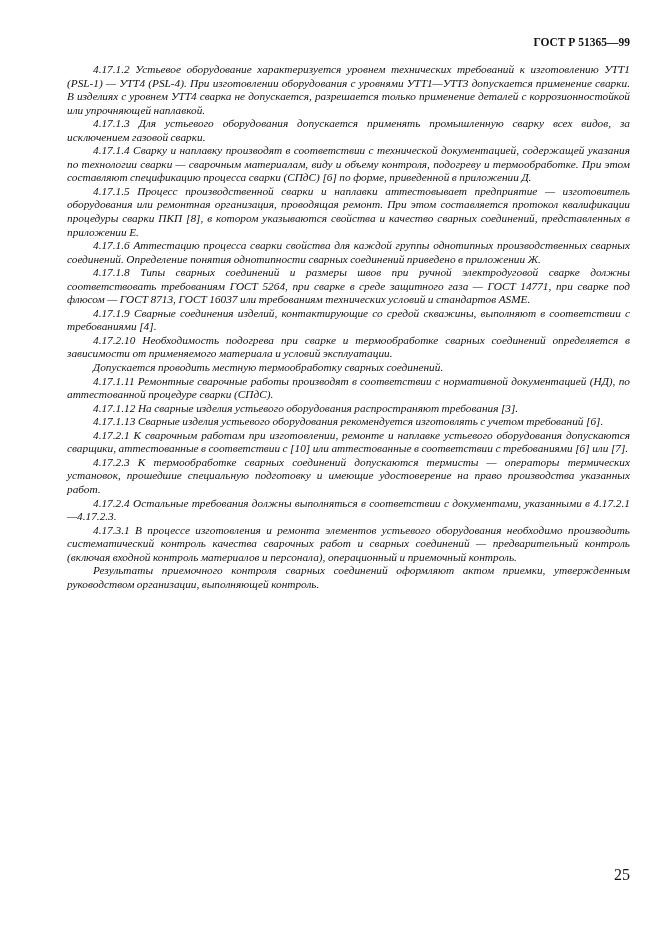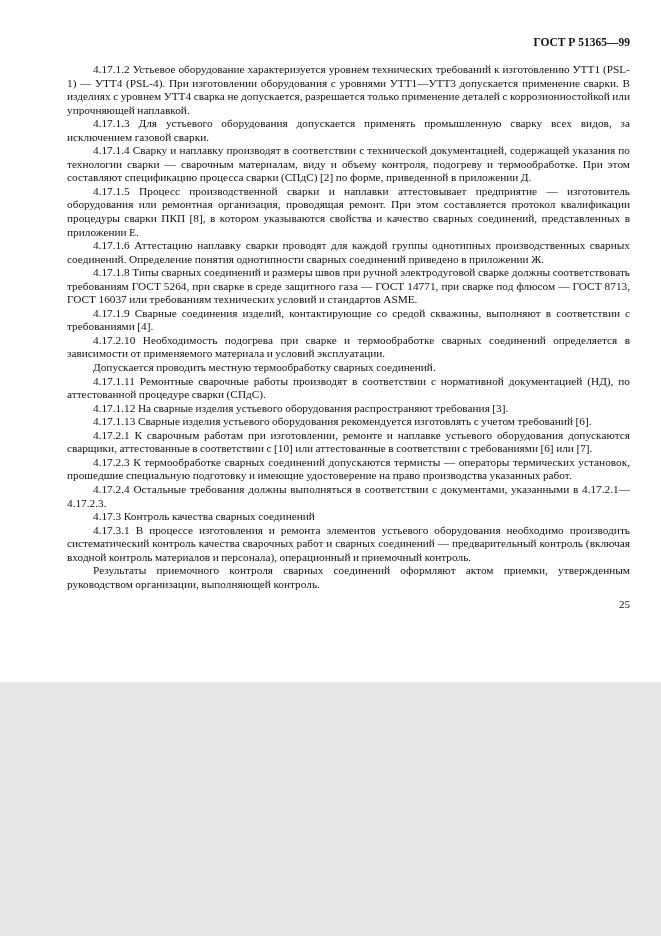--- a/index.html
+++ b/index.html
@@ -3,21 +3,21 @@
 <meta charset="utf-8">
 <style>
   html, body {
     margin: 0;
     padding: 0;
     background: #e8e8e8;
   }
   .page {
     position: relative;
     width: 661px;
-    height: 682px;
+    height: 936px;
     margin: 0 auto;
     background: #ffffff;
     box-sizing: border-box;
     padding: 36px 31px 0 67px;
     font-family: "Liberation Serif", "DejaVu Serif", serif;
     color: #121212;
     overflow: hidden;
   }
   .doc-header {
     text-align: right;
@@ -26,55 +26,55 @@
     line-height: 13px;
     margin-bottom: 14px;
   }
   .doc-body p {
     margin: 0;
     font-size: 11.3px;
     line-height: 13.55px;
     text-align: justify;
     text-indent: 26px;
     word-spacing: -0.3px;
+    font-style: italic;
   }
   .doc-footer {
     position: absolute;
     right: 31px;
-    bottom: 72px;
-    font-size: 11px;
+    bottom: 52px;
+    font-size: 16px;
     text-align: right;
   }
 </style>
 </head>
 <body>
 
 <div class="page">
 
   <div class="doc-header">
     <span>ГОСТ Р 51365—99</span>
   </div>
 
   <div class="doc-body">
     <p>4.17.1.2 Устьевое оборудование характеризуется уровнем технических требований к изготовлению УТТ1 (PSL-1) — УТТ4 (PSL-4). При изготовлении оборудования с уровнями УТТ1—УТТ3 допускается применение сварки. В изделиях с уровнем УТТ4 сварка не допускается, разрешается только применение деталей с коррозионностойкой или упрочняющей наплавкой.</p>
     <p>4.17.1.3 Для устьевого оборудования допускается применять промышленную сварку всех видов, за исключением газовой сварки.</p>
-    <p>4.17.1.4 Сварку и наплавку производят в соответствии с технической документацией, содержащей указания по технологии сварки — сварочным материалам, виду и объему контроля, подогреву и термообработке. При этом составляют спецификацию процесса сварки (СПдС) [2] по форме, приведенной в приложении Д.</p>
+    <p>4.17.1.4 Сварку и наплавку производят в соответствии с технической документацией, содержащей указания по технологии сварки — сварочным материалам, виду и объему контроля, подогреву и термообработке. При этом составляют спецификацию процесса сварки (СПдС) [6] по форме, приведенной в приложении Д.</p>
     <p>4.17.1.5 Процесс производственной сварки и наплавки аттестовывает предприятие — изготовитель оборудования или ремонтная организация, проводящая ремонт. При этом составляется протокол квалификации процедуры сварки ПКП [8], в котором указываются свойства и качество сварных соединений, представленных в приложении Е.</p>
-    <p>4.17.1.6 Аттестацию наплавку сварки проводят для каждой группы однотипных производственных сварных соединений. Определение понятия однотипности сварных соединений приведено в приложении Ж.</p>
+    <p>4.17.1.6 Аттестацию процесса сварки свойства для каждой группы однотипных производственных сварных соединений. Определение понятия однотипности сварных соединений приведено в приложении Ж.</p>
     <p>4.17.1.8 Типы сварных соединений и размеры швов при ручной электродуговой сварке должны соответствовать требованиям ГОСТ 5264, при сварке в среде защитного газа — ГОСТ 14771, при сварке под флюсом — ГОСТ 8713, ГОСТ 16037 или требованиям технических условий и стандартов ASME.</p>
     <p>4.17.1.9 Сварные соединения изделий, контактирующие со средой скважины, выполняют в соответствии с требованиями [4].</p>
     <p>4.17.2.10 Необходимость подогрева при сварке и термообработке сварных соединений определяется в зависимости от применяемого материала и условий эксплуатации.</p>
     <p>Допускается проводить местную термообработку сварных соединений.</p>
     <p>4.17.1.11 Ремонтные сварочные работы производят в соответствии с нормативной документацией (НД), по аттестованной процедуре сварки (СПдС).</p>
     <p>4.17.1.12 На сварные изделия устьевого оборудования распространяют требования [3].</p>
     <p>4.17.1.13 Сварные изделия устьевого оборудования рекомендуется изготовлять с учетом требований [6].</p>
     <p>4.17.2.1 К сварочным работам при изготовлении, ремонте и наплавке устьевого оборудования допускаются сварщики, аттестованные в соответствии с [10] или аттестованные в соответствии с требованиями [6] или [7].</p>
     <p>4.17.2.3 К термообработке сварных соединений допускаются термисты — операторы термических установок, прошедшие специальную подготовку и имеющие удостоверение на право производства указанных работ.</p>
     <p>4.17.2.4 Остальные требования должны выполняться в соответствии с документами, указанными в 4.17.2.1—4.17.2.3.</p>
-    <p>4.17.3 Контроль качества сварных соединений</p>
     <p>4.17.3.1 В процессе изготовления и ремонта элементов устьевого оборудования необходимо производить систематический контроль качества сварочных работ и сварных соединений — предварительный контроль (включая входной контроль материалов и персонала), операционный и приемочный контроль.</p>
     <p>Результаты приемочного контроля сварных соединений оформляют актом приемки, утвержденным руководством организации, выполняющей контроль.</p>
   </div>
 
   <div class="doc-footer">
     <span>25</span>
   </div>
 
 </div>
 

